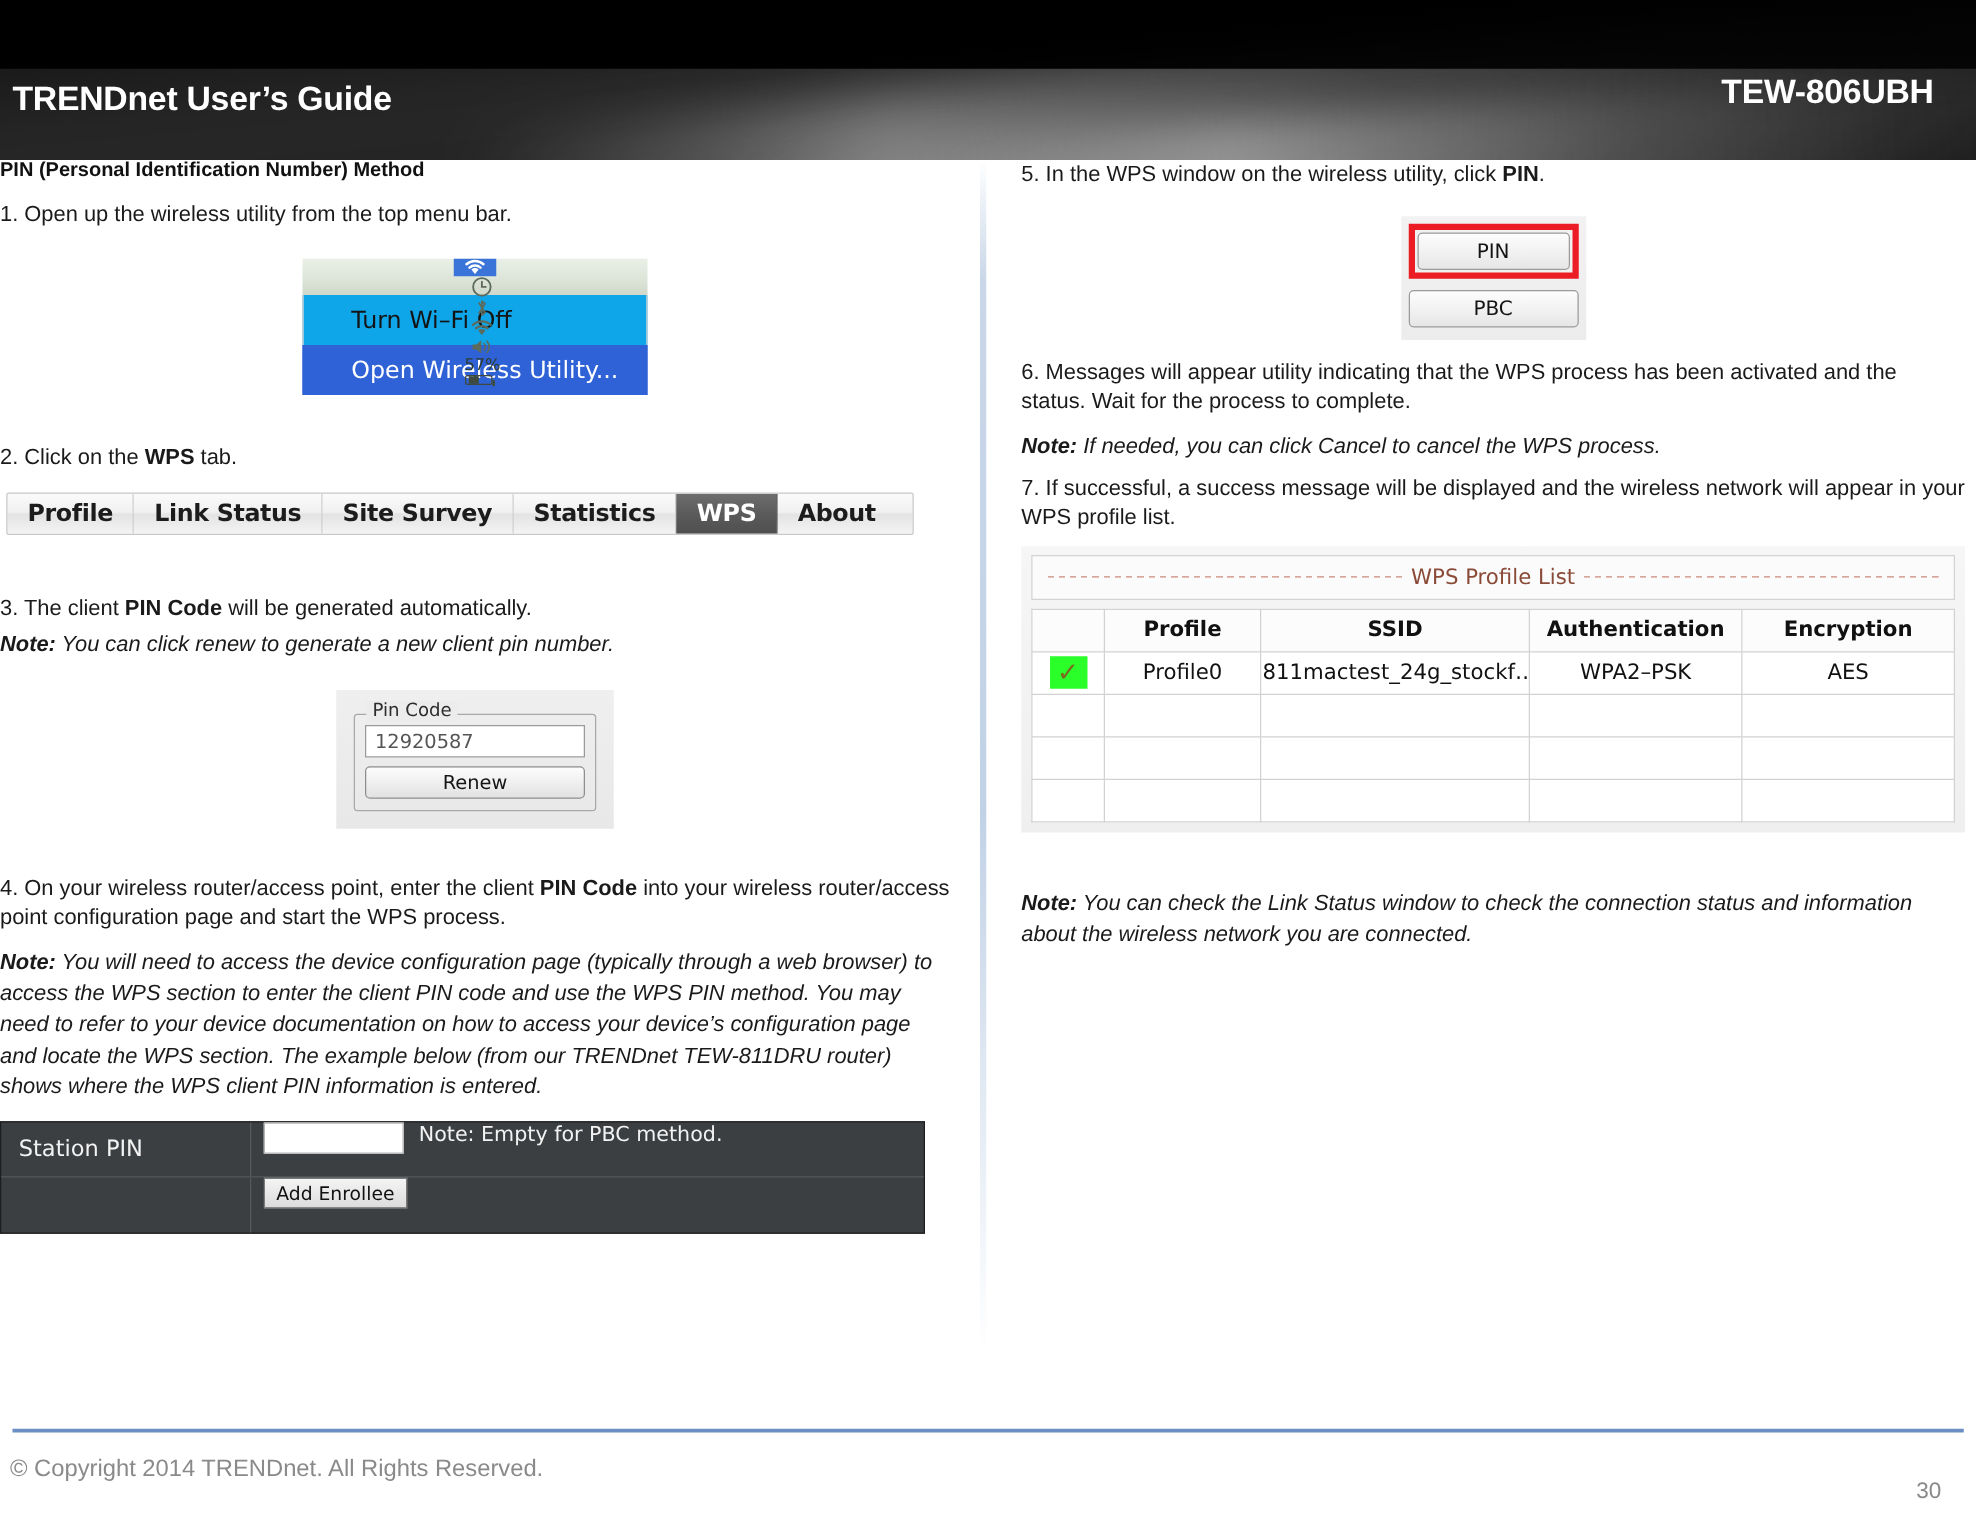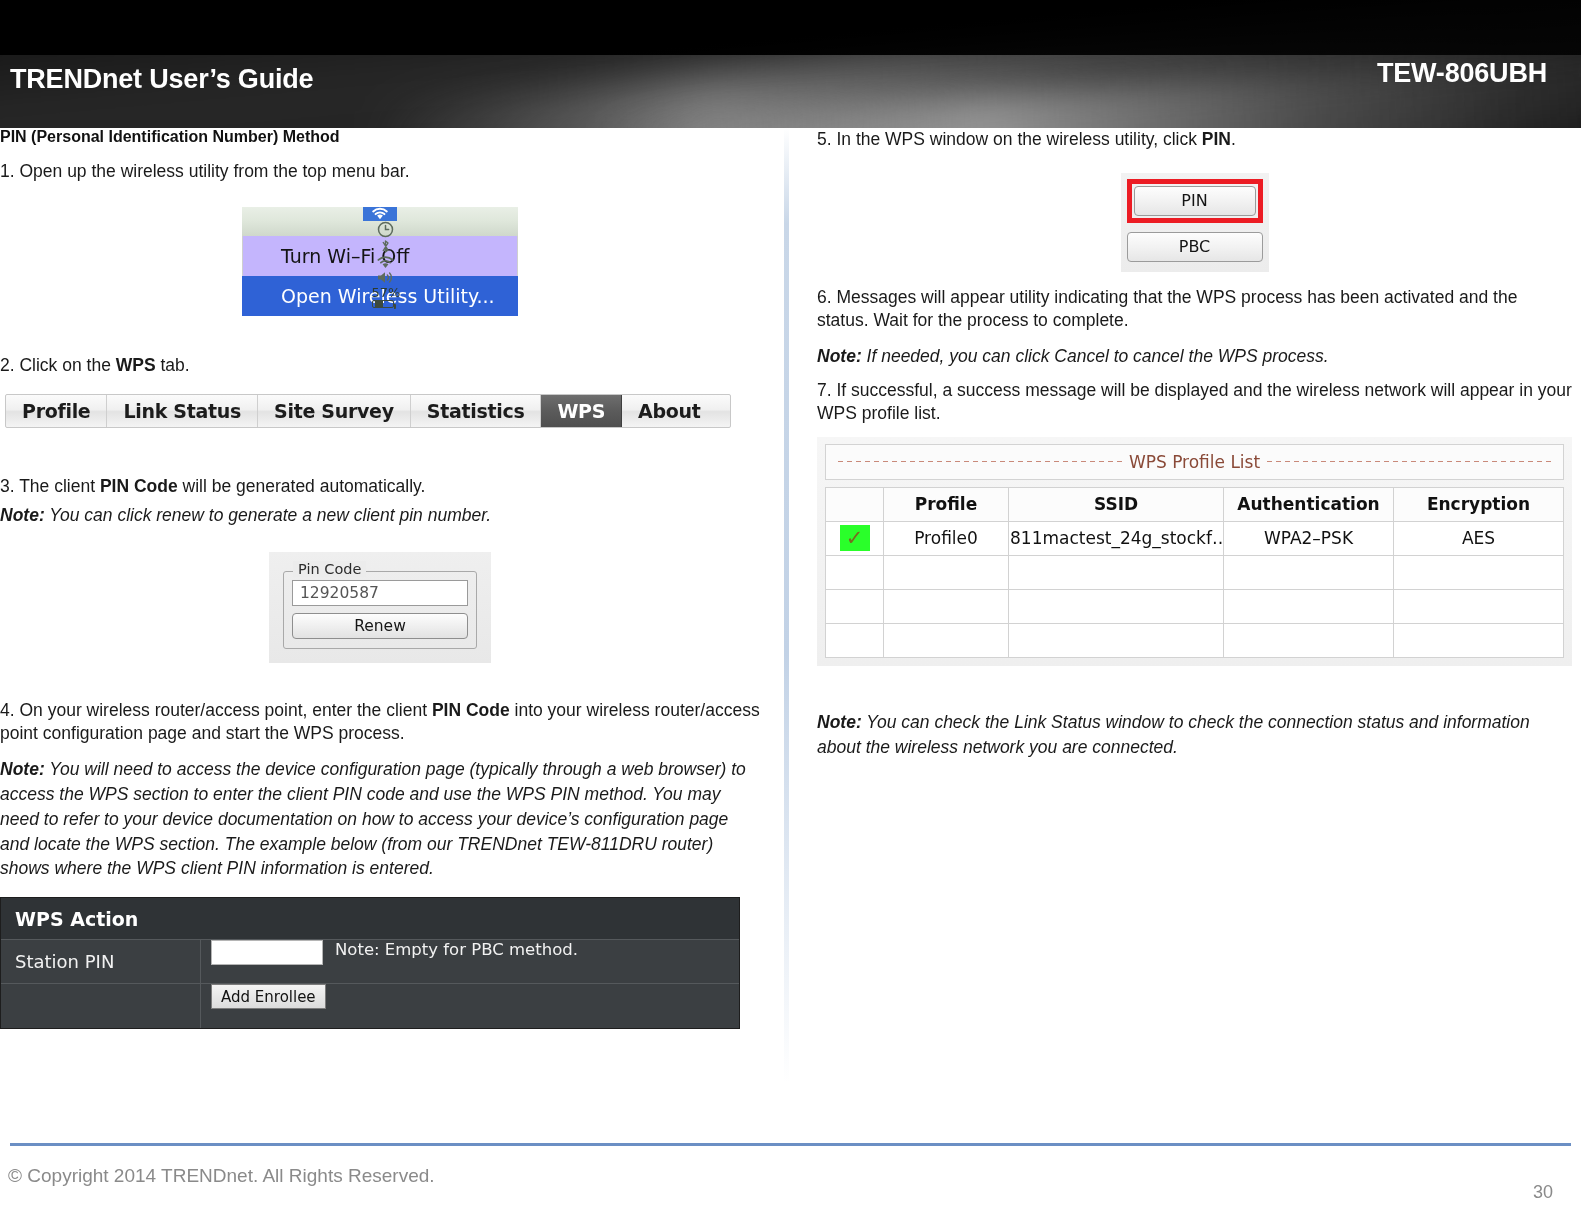--- a/index.html
+++ b/index.html
@@ -171,21 +171,21 @@
     position:absolute; right:-3.5px; top:3px;
     width:2.5px; height:5px; background:#3d4a3d; border-radius:0 1px 1px 0;
   }
   .mb-batt i { display:block; width:8px; height:6px; background:#3d4a3d; margin-left:2px; }
   .mb-item {
     height: 40px;
     display: flex; align-items: center;
     padding-left: 38px;
     font-size: 19px;
     color: #141414;
-    background: #c4b5fd;
+    background: #0ea5e9;
     border-left: 1px solid #cfcfcf;
     border-right: 1px solid #cfcfcf;
   }
   .mb-item.sel {
     background: #2f62d6;
     color: #ffffff;
     border-color: #2f62d6;
   }
 
   
@@ -542,21 +542,20 @@
           <div class="pc-btn">Renew</div>
         </div>
       </div>
     </div>
 
     <p class="step" style="margin-top:36px;"><span>4. On your wireless router/access point, enter the client </span><span class="b">PIN Code</span><span> into your wireless router/access point configuration page and start the WPS process.</span></p>
 
     <p class="note"><b>Note:</b><span> You will need to access the device configuration page (typically through a web browser) to access the WPS section to enter the client PIN code and use the WPS PIN method. You may need to refer to your device documentation on how to access your device’s configuration page and locate the WPS section. The example below (from our TRENDnet TEW-811DRU router) shows where the WPS client PIN information is entered.</span></p>
 
     <div class="wpsaction-fig">
-      <div class="wa-title">WPS Action</div>
       <div class="wa-row">
         <div class="wa-label">Station PIN</div>
         <div class="wa-value">
           <span class="wa-input"></span>
           <span>Note: Empty for PBC method.</span>
         </div>
       </div>
       <div class="wa-row">
         <div class="wa-label"></div>
         <div class="wa-value">

